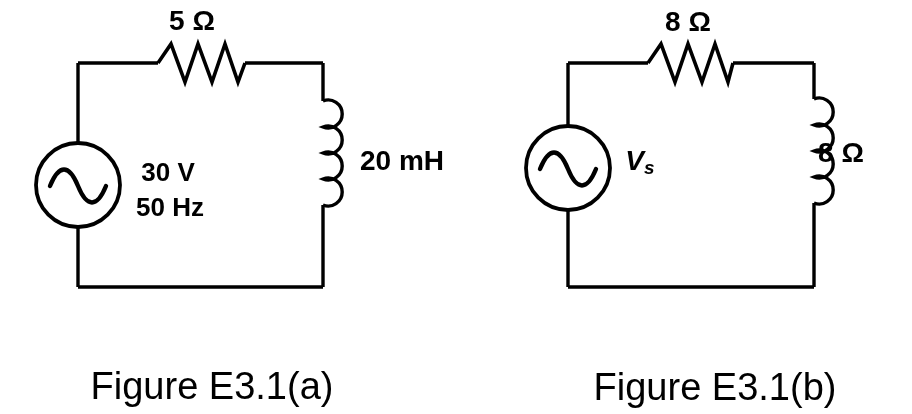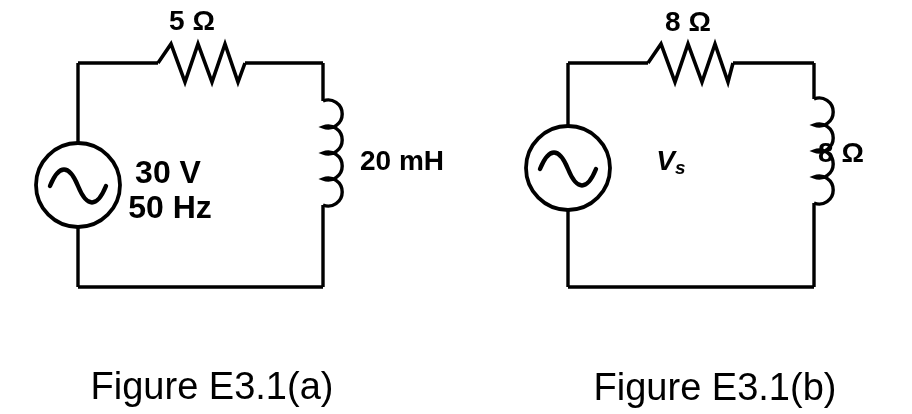--- a/index.html
+++ b/index.html
@@ -13,23 +13,23 @@
   .wire   { fill:none; stroke:var(--line); stroke-width:3.4; stroke-miterlimit:10; }
   .res    { fill:none; stroke:var(--line); stroke-width:3.6; stroke-miterlimit:10; }
   .coil   { fill:none; stroke:var(--line); stroke-width:3.4; }
   .srcc   { fill:none; stroke:var(--line); stroke-width:3.8; }
   .sine   { fill:none; stroke:var(--line); stroke-width:4.4; stroke-linecap:round; }
   .lbl {
     position:absolute; transform:translate(-50%,-50%);
     color:var(--line); white-space:nowrap; line-height:1;
   }
   .b28 { font-size:28px; font-weight:bold; }
-  .b26 { font-size:32px; font-weight:bold; }
+  .b26 { font-size:26px; font-weight:bold; }
   .caption { font-size:38px; font-weight:normal; }
-  .vslbl { font-size:28px; font-weight:bold; font-style:italic;margin-left:31px; }
+  .vslbl { font-size:28px; font-weight:bold; font-style:italic; }
   .vslbl .vsub { font-size:19px; font-style:italic; vertical-align:-4px; }
 </style>
 </head>
 <body>
 
 <div class="canvas">
 
   <svg width="912" height="414" viewBox="0 0 912 414">
 
     <g>

